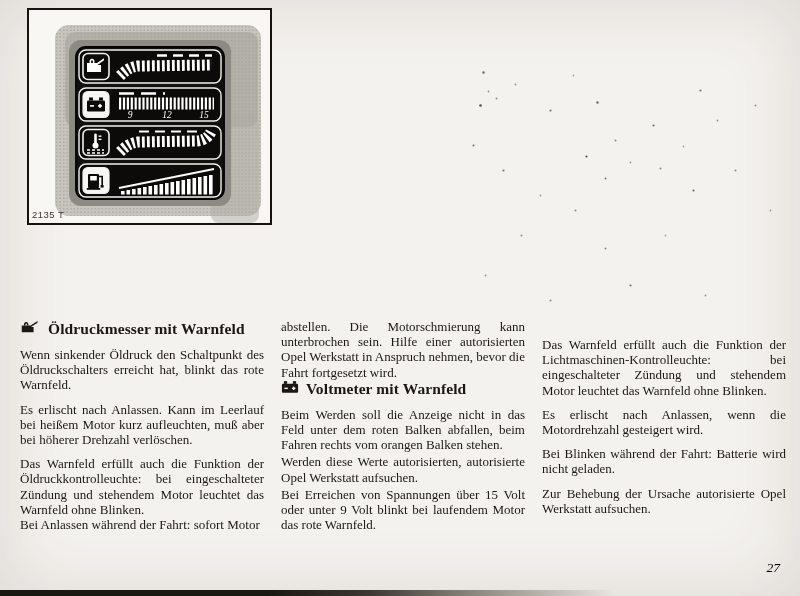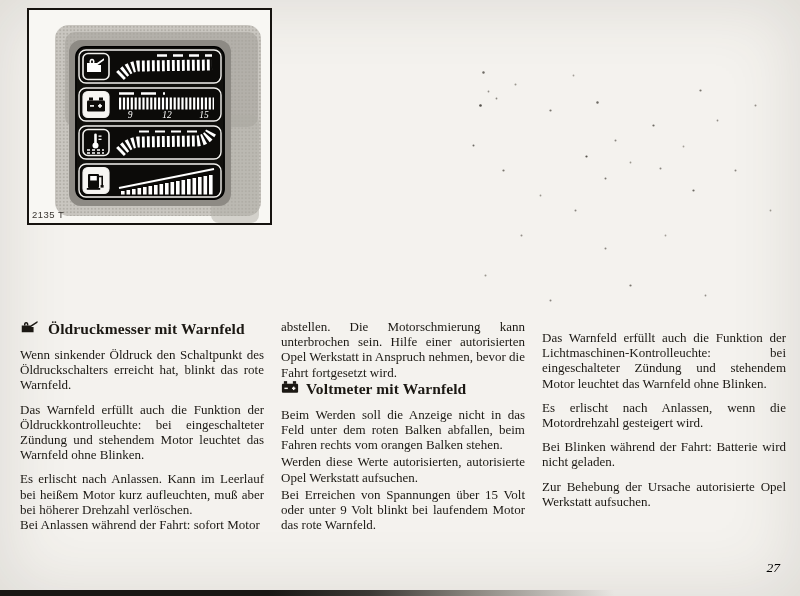--- a/index.html
+++ b/index.html
@@ -205,22 +205,22 @@
       <h2 class="section-heading">
         <span class="heading-icon">
           <svg width="21" height="15" viewBox="0 0 24 16">
             <path d="M2,14.5 L15.5,14.5 L15.5,8.5 L12.5,8.5 L20,3.6 L20,1.8 L12,6.8 L2,6.8 Z" fill="#1b1813"></path>
             <path d="M5.6,6.8 C4.2,2.6 9.8,2.6 8.6,6.8" stroke="#1b1813" stroke-width="1.7" fill="none"></path>
           </svg>
         </span>
         <span>Öldruckmesser mit Warnfeld</span>
       </h2>
       <p>Wenn sinkender Öldruck den Schaltpunkt des Öldruckschalters erreicht hat, blinkt das rote Warnfeld.</p>
+      <p class="para-gap">Es erlischt nach Anlassen. Kann im Leerlauf bei heißem Motor kurz aufleuchten, muß aber bei höherer Drehzahl verlöschen.</p>
       <p class="para-gap">Das Warnfeld erfüllt auch die Funktion der Öldruckkontrolleuchte: bei eingeschalteter Zündung und stehendem Motor leuchtet das Warnfeld ohne Blinken.</p>
-      <p class="para-gap">Es erlischt nach Anlassen. Kann im Leerlauf bei heißem Motor kurz aufleuchten, muß aber bei höherer Drehzahl verlöschen.</p>
       <p>Bei Anlassen während der Fahrt: sofort Motor</p>
     </div>
 
     <div class="col">
       <p>abstellen. Die Motorschmierung kann unterbrochen sein. Hilfe einer autorisierten Opel Werkstatt in Anspruch nehmen, bevor die Fahrt fortgesetzt wird.</p>
       <h2 class="section-heading mid-heading">
         <span class="heading-icon">
           <svg width="18" height="14" viewBox="0 0 20 15">
             <rect x="3.2" y="1" width="3.6" height="3" fill="#1b1813"></rect>
             <rect x="13.2" y="1" width="3.6" height="3" fill="#1b1813"></rect>
@@ -231,21 +231,21 @@
           </svg>
         </span>
         <span>Voltmeter mit Warnfeld</span>
       </h2>
       <p>Beim Werden soll die Anzeige nicht in das Feld unter dem roten Balken abfallen, beim Fahren rechts vom orangen Balken stehen.</p>
       <p class="para-tight">Werden diese Werte autorisierten, autorisierte Opel Werkstatt aufsuchen.</p>
       <p class="para-tight">Bei Erreichen von Spannungen über 15 Volt oder unter 9 Volt blinkt bei laufendem Motor das rote Warnfeld.</p>
     </div>
 
     <div class="col">
-      <p style="margin-top:11px">Das Warnfeld erfüllt auch die Funktion der Lichtmaschinen-Kontrolleuchte: bei eingeschalteter Zündung und stehendem Motor leuchtet das Warnfeld ohne Blinken.</p>
+      <p style="margin-top:18px">Das Warnfeld erfüllt auch die Funktion der Lichtmaschinen-Kontrolleuchte: bei eingeschalteter Zündung und stehendem Motor leuchtet das Warnfeld ohne Blinken.</p>
       <p class="para-gap">Es erlischt nach Anlassen, wenn die Motordrehzahl gesteigert wird.</p>
       <p class="para-gap">Bei Blinken während der Fahrt: Batterie wird nicht geladen.</p>
       <p class="para-gap">Zur Behebung der Ursache autorisierte Opel Werkstatt aufsuchen.</p>
     </div>
   </div>
 
   <div class="page-number">27</div>
 </div>
 
 </body></html>

